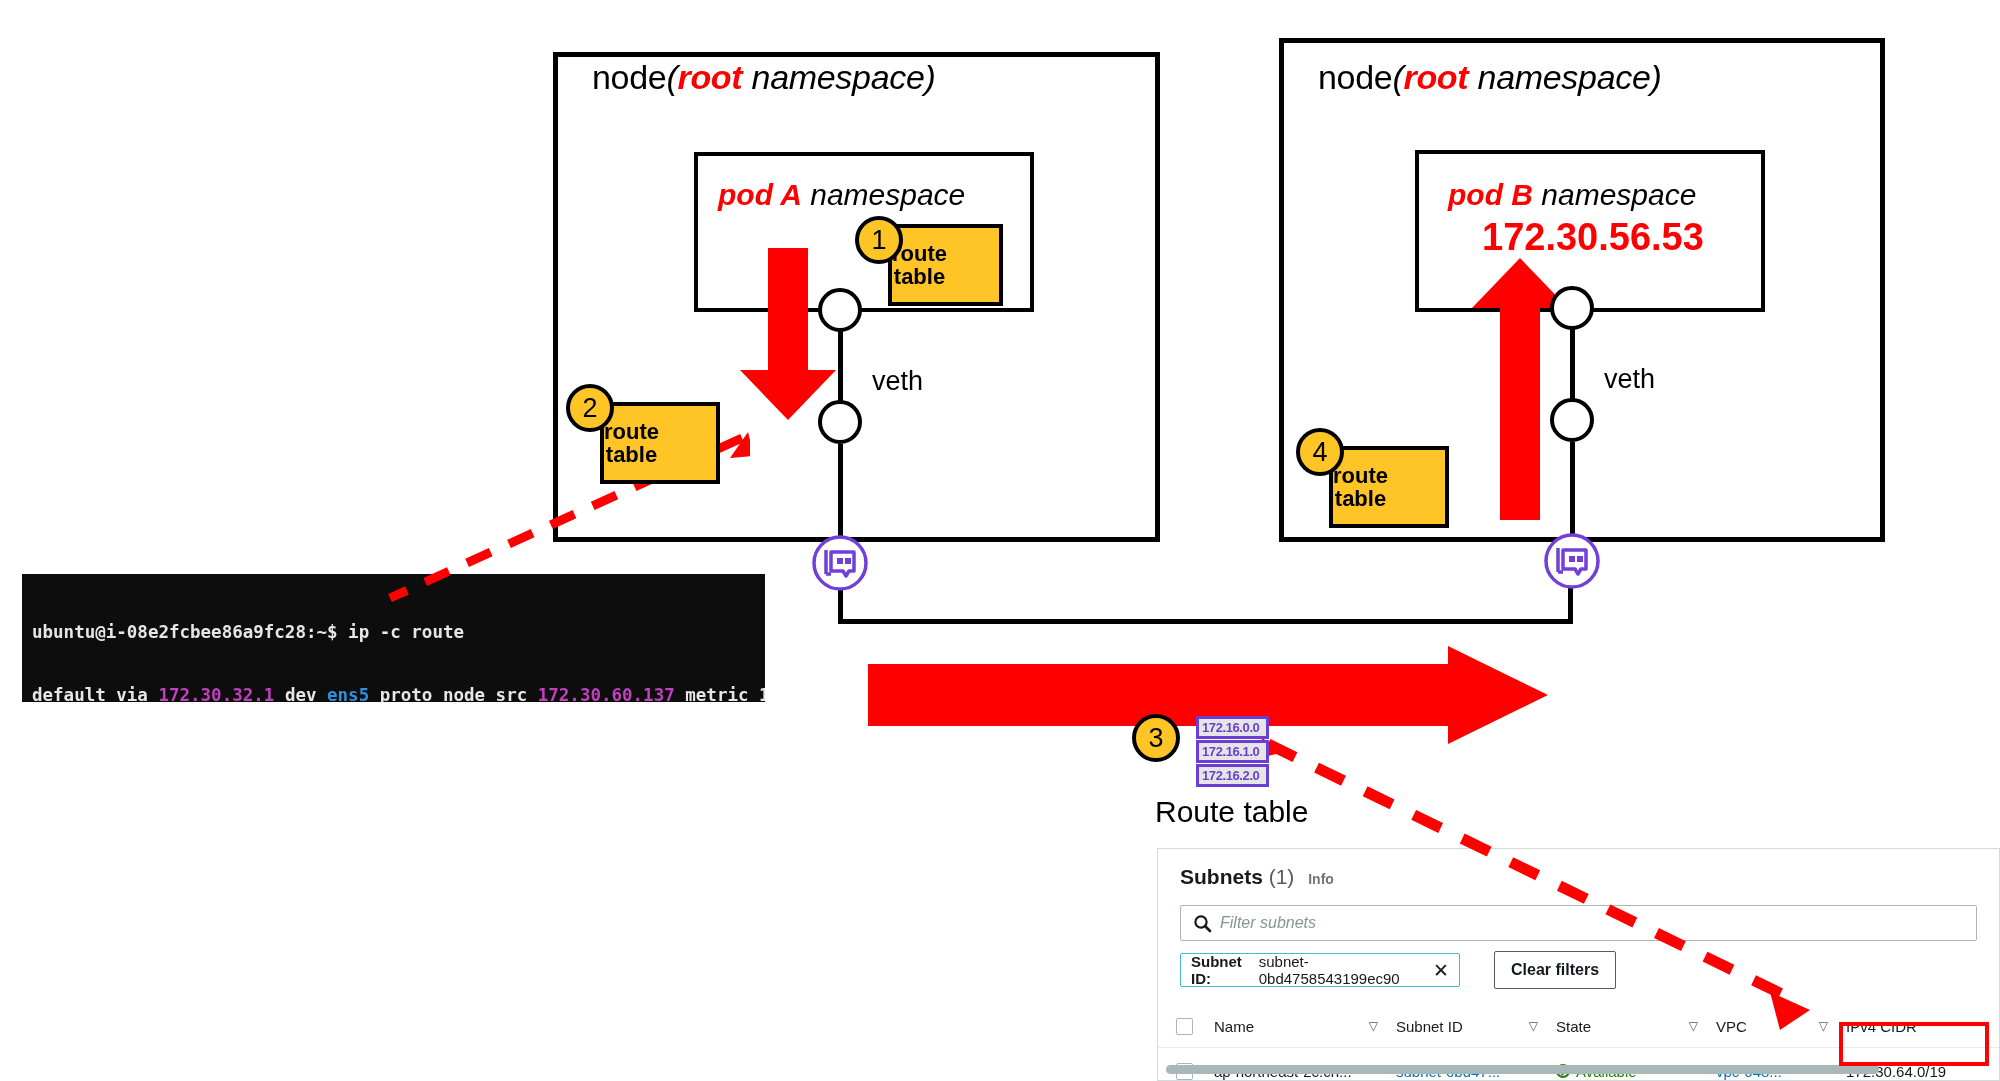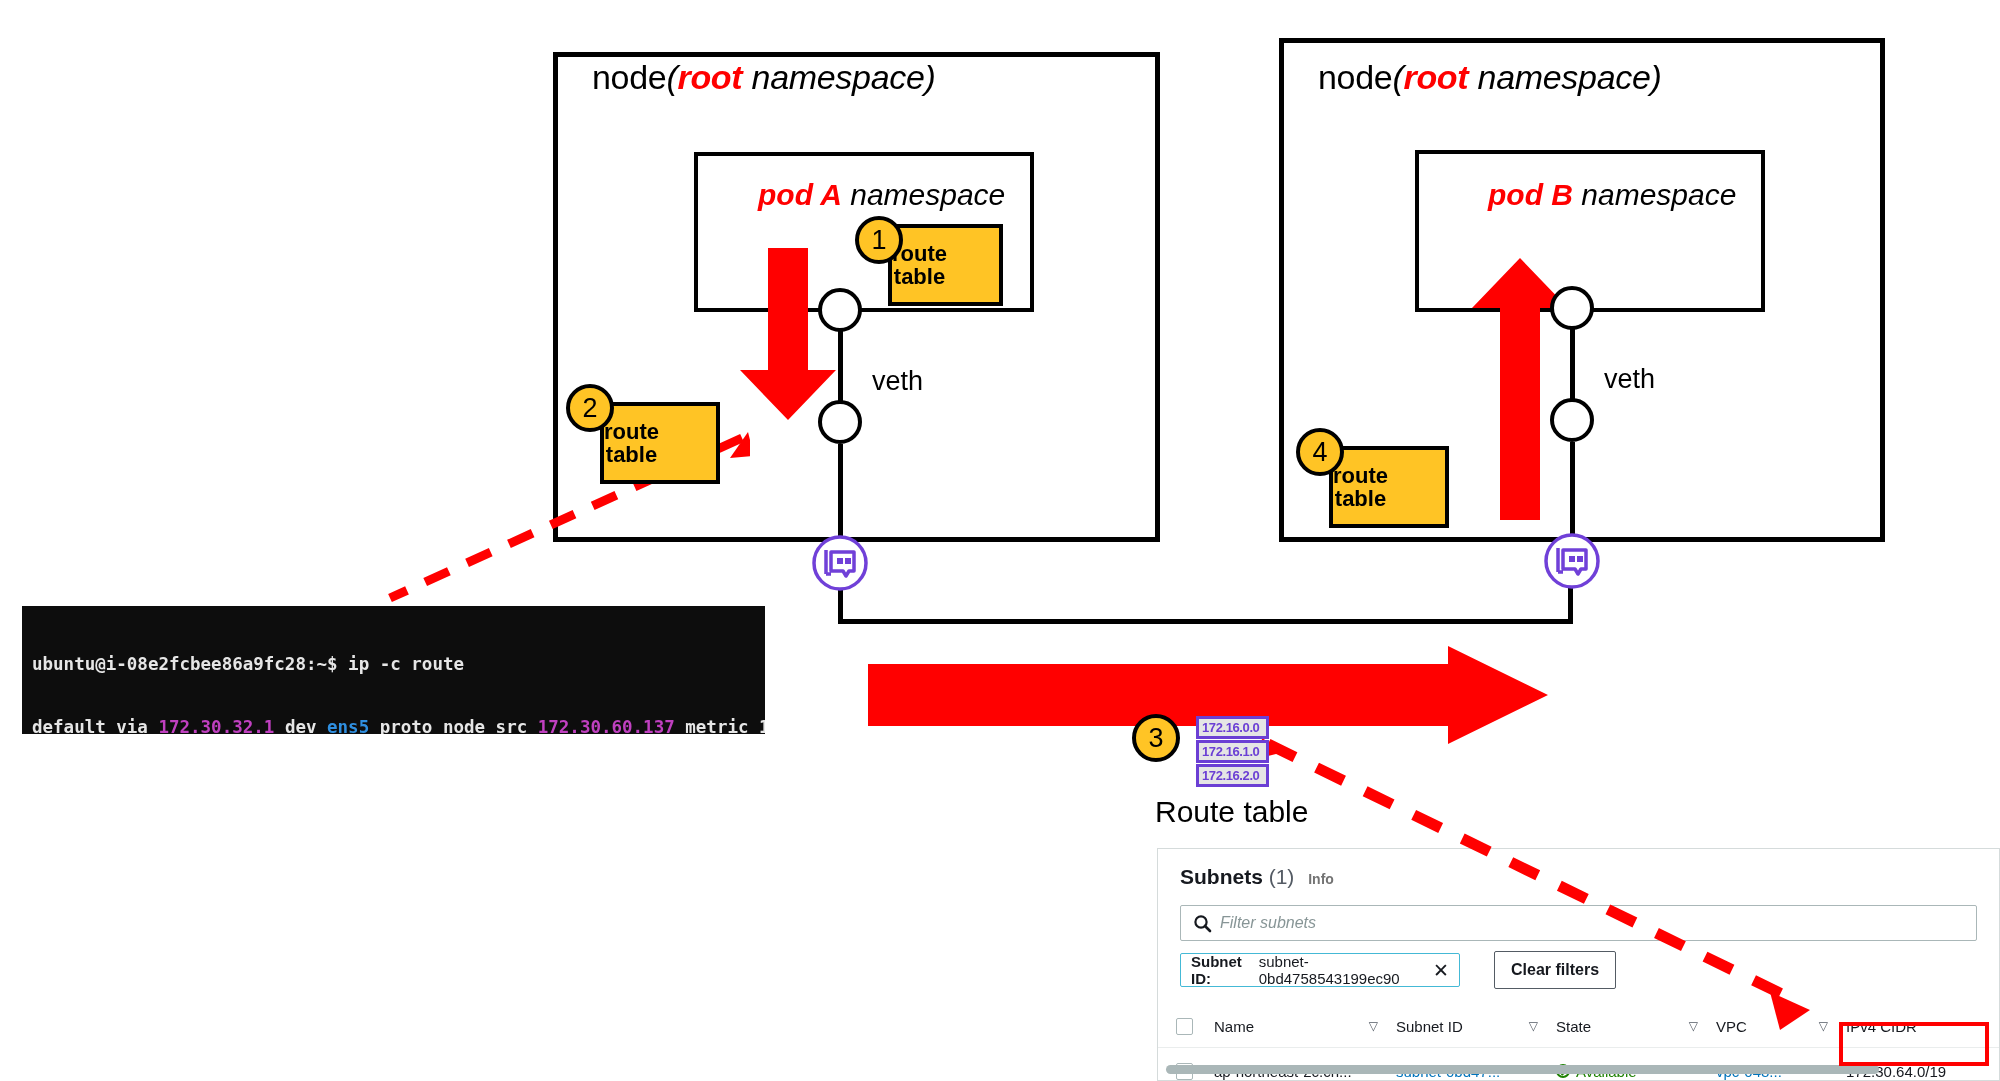--- a/index.html
+++ b/index.html
@@ -10,21 +10,21 @@
 
   
   .node-box{position:absolute;border:5px solid #000;background:#fff;box-sizing:border-box;}
   .pod-box{position:absolute;border:4px solid #000;background:#fff;box-sizing:border-box;}
 
   .node-title{position:absolute;font-size:34px;color:#000;white-space:nowrap;letter-spacing:-0.3px;}
   .node-title .paren{font-style:italic;}
   .node-title .root{color:#ff0000;font-style:italic;font-weight:bold;}
   .node-title .ns{font-style:italic;}
 
-  .pod-title{position:absolute;font-size:30px;white-space:nowrap;margin-left:40px;}
+  .pod-title{position:absolute;font-size:30px;white-space:nowrap;}
   .pod-title .podname{color:#ff0000;font-style:italic;font-weight:bold;}
   .pod-title .ns{color:#000;font-style:italic;}
 
   .pod-ip{position:absolute;font-size:38px;font-weight:bold;color:#ff0000;white-space:nowrap;}
 
   
   .rt-card{position:absolute;background:#ffc425;border:4px solid #000;
            display:flex;align-items:center;justify-content:flex-start;
            font-size:22px;font-weight:bold;color:#000;line-height:1.05;
            text-align:center;box-sizing:border-box;z-index:6;}
@@ -42,21 +42,21 @@
   
   .eni{position:absolute;width:58px;height:58px;z-index:9;}
 
   
   .arrow{position:absolute;z-index:4;}
 
   
   .term{position:absolute;background:#0d0d0d;overflow:hidden;
         font-family:"DejaVu Sans Mono","Liberation Mono",monospace;
         font-size:17.5px;line-height:21px;font-weight:bold;padding:6px 10px 0 10px;
-        box-sizing:border-box;white-space:pre;margin-top:32px;}
+        box-sizing:border-box;white-space:pre;}
   .c-w{color:#e6e6e6;} .c-m{color:#c040c0;} .c-b{color:#2f8fe0;}
 
   
   .chip{position:absolute;border:3px solid #6b3fd4;background:#e5e5e5;color:#6b3fd4;
         font-size:13px;font-weight:bold;padding:1px 3px;box-sizing:border-box;
         font-family:"Liberation Sans",sans-serif;letter-spacing:-0.4px;z-index:7;}
   .rt-caption{position:absolute;font-size:30px;color:#000;white-space:nowrap;}
 
   
   .aws{position:absolute;background:#fff;border:1px solid #d5dbdb;box-sizing:border-box;
@@ -149,20 +149,23 @@
   <div class="node-title" style="left:1318px;top:58px;">
     <span>node</span><span class="paren">(</span><span class="root">root</span><span class="ns"> namespace)</span>
   </div>
 
   <div class="pod-box" style="left:1415px;top:150px;width:350px;height:162px;"></div>
 
   <div class="pod-title" style="left:1448px;top:178px;">
     <span class="podname">pod B</span><span class="ns"> namespace</span>
   </div>
 
+  <div class="pod-ip" style="left:1482px;top:216px;">
+    <span>172.30.56.53</span>
+  </div>
 
   <div class="rt-card" style="left:1329px;top:446px;width:120px;height:82px;">
     <span style="white-space:pre-line;">route
 table</span>
   </div>
   <div class="step-badge" style="left:1296px;top:428px;">
     <span>4</span>
   </div>
 
   <div class="vline" style="left:1570px;top:308px;width:5px;height:110px;"></div>

